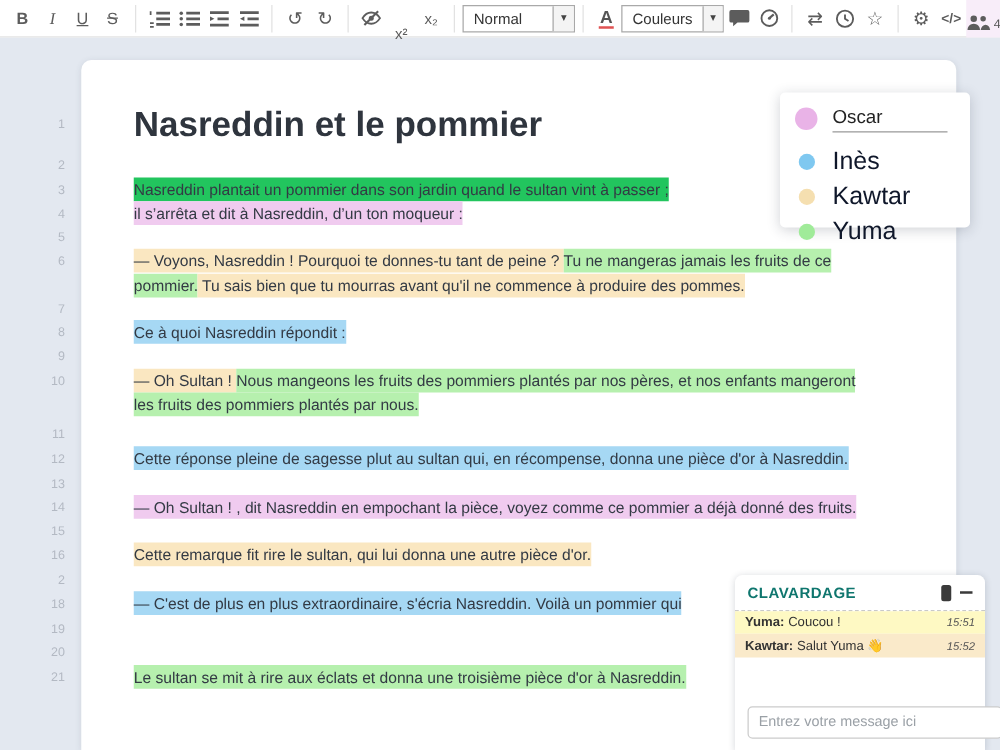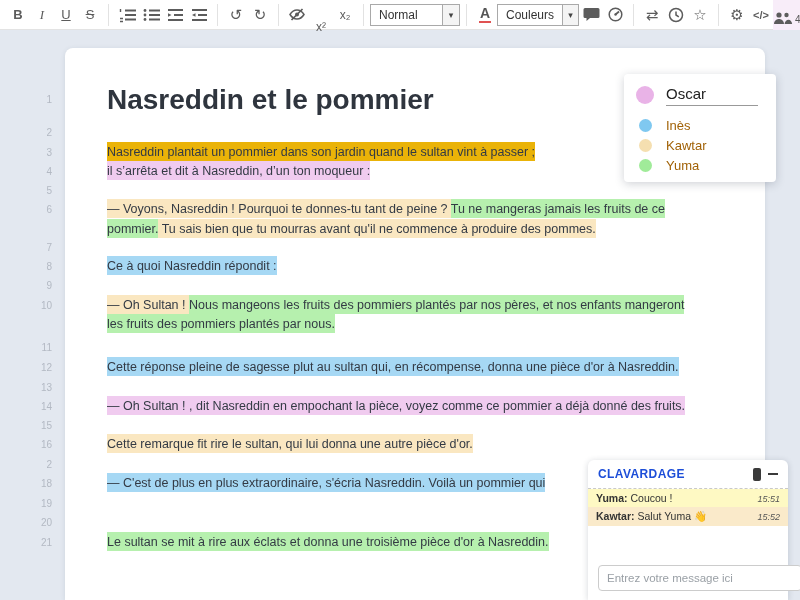--- a/index.html
+++ b/index.html
@@ -48,29 +48,29 @@
   
   .users-panel { position:absolute; left:624px; top:34px; width:152px; height:108px; background:#fff;
                  border-radius:4px; box-shadow:0 2px 10px rgba(40,50,70,.22); z-index:60; padding:10px 4px 0 12px;margin-top:40px; }
   .user-row { display:flex; align-items:center; margin-bottom:5px; }
   .user-dot { border-radius:50%; flex:0 0 auto; }
   .current-dot { width:18px; height:18px; }
   .other-dot { width:13px; height:13px; margin-left:3px; }
   .user-name-input { border:none; border-bottom:1px solid #999; outline:none; width:92px;
                      font-size:15px; color:#222; margin-left:12px; padding:1px 0 3px;
                      font-family:"Liberation Sans","DejaVu Sans",sans-serif; background:transparent; }
-  .other-name { font-size:13px; color:#a16207; margin-left:14px; }
+  .other-name { font-size:20px; color:#0f172a; margin-left:14px; }
   .current-row { margin-bottom:12px; }
 
   
   .chat { position:absolute; left:588px; top:460px; width:200px; height:140px; background:#fff;
           border-radius:6px 6px 0 0; box-shadow:0 1px 6px rgba(40,50,70,.2); z-index:40; }
   .chat-header { height:29px; display:flex; align-items:center; padding:0 10px;
                  border-bottom:1px dashed #c9c9c9; }
-  .chat-title { color:#1d4ed8; font-weight:bold; font-size:12px; letter-spacing:.4px; }
+  .chat-title { color:#0f766e; font-weight:bold; font-size:12px; letter-spacing:.4px; }
   .chat-hicons { margin-left:auto; display:flex; align-items:center; gap:7px; }
   .chat-phone { width:8px; height:13px; background:#3a3a3a; border-radius:2px; cursor:pointer; }
   .chat-min { width:10px; height:2px; background:#3a3a3a; cursor:pointer; }
   .chat-msgs { }
   .chat-msg { display:flex; align-items:baseline; font-size:10.5px; color:#333; padding:3px 8px; }
   .chat-msg .who { font-weight:bold; }
   .chat-msg .txt { margin-left:3px; white-space:pre; }
   .chat-msg .time { margin-left:auto; font-style:italic; font-size:9px; color:#555; }
   .chat-input { position:absolute; left:10px; top:105px; width:204px; height:26px;
                 border:1px solid #ccc; border-radius:4px; font-size:11.5px; color:#333;
@@ -212,21 +212,21 @@
     <div class="gutter-num" style="top: 416px;">15</div>
     <div class="gutter-num" style="top: 435px;">16</div>
     <div class="gutter-num" style="top: 455px;">2</div>
     <div class="gutter-num" style="top: 474px;">18</div>
     <div class="gutter-num" style="top: 494px;">19</div>
     <div class="gutter-num" style="top: 513px;">20</div>
     <div class="gutter-num" style="top: 533px;">21</div>
   </div>
 <h1 class="doc-title">Nasreddin et le pommier</h1>
 <div class="doc-rows" id="doc-rows">
-    <div class="doc-row" style="top: 143px;"><span style="background: #eab308;">Nasreddin plantait un pommier dans son jardin quand le sultan vint à passer ;</span></div>
+    <div class="doc-row" style="top: 143px;"><span style="background: #22c55e;">Nasreddin plantait un pommier dans son jardin quand le sultan vint à passer ;</span></div>
     <div class="doc-row" style="top: 162px;"><span style="background: rgb(240, 203, 239);">il s’arrêta et dit à Nasreddin, d’un ton moqueur :</span></div>
     <div class="doc-row" style="top: 200px;"><span style="background: rgb(250, 231, 193);">— Voyons, Nasreddin ! Pourquoi te donnes-tu tant de peine ? </span><span style="background: rgb(182, 240, 174);">Tu ne mangeras jamais les fruits de ce</span></div>
     <div class="doc-row" style="top: 220px;"><span style="background: rgb(182, 240, 174);">pommier.</span><span style="background: rgb(250, 231, 193);"> Tu sais bien que tu mourras avant qu'il ne commence à produire des pommes.</span></div>
     <div class="doc-row" style="top: 257px;"><span style="background: rgb(166, 216, 244);">Ce à quoi Nasreddin répondit :</span></div>
     <div class="doc-row" style="top: 296px;"><span style="background: rgb(250, 231, 193);">— Oh Sultan ! </span><span style="background: rgb(182, 240, 174);">Nous mangeons les fruits des pommiers plantés par nos pères, et nos enfants mangeront</span></div>
     <div class="doc-row" style="top: 315px;"><span style="background: rgb(182, 240, 174);">les fruits des pommiers plantés par nous.</span></div>
     <div class="doc-row" style="top: 358px;"><span style="background: rgb(166, 216, 244);">Cette réponse pleine de sagesse plut au sultan qui, en récompense, donna une pièce d'or à Nasreddin.</span></div>
     <div class="doc-row" style="top: 397px;"><span style="background: rgb(240, 203, 239);">— Oh Sultan ! , dit Nasreddin en empochant la pièce, voyez comme ce pommier a déjà donné des fruits.</span></div>
     <div class="doc-row" style="top: 435px;"><span style="background: rgb(250, 231, 193);">Cette remarque fit rire le sultan, qui lui donna une autre pièce d'or.</span></div>
     <div class="doc-row" style="top: 474px;"><span style="background: rgb(166, 216, 244);">— C'est de plus en plus extraordinaire, s'écria Nasreddin. Voilà un pommier qui</span></div>

